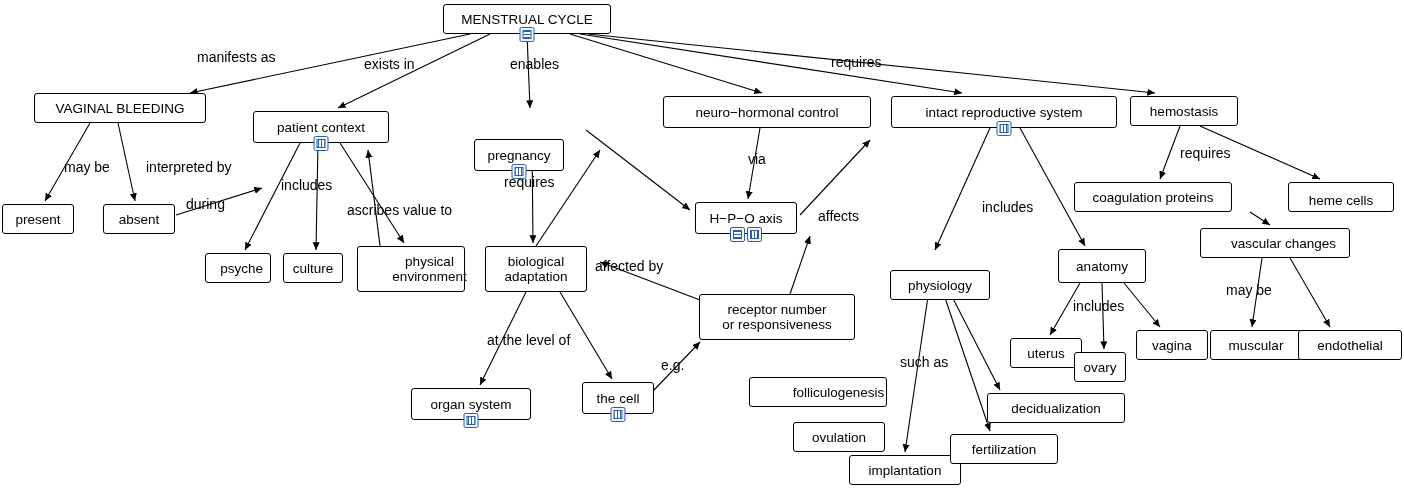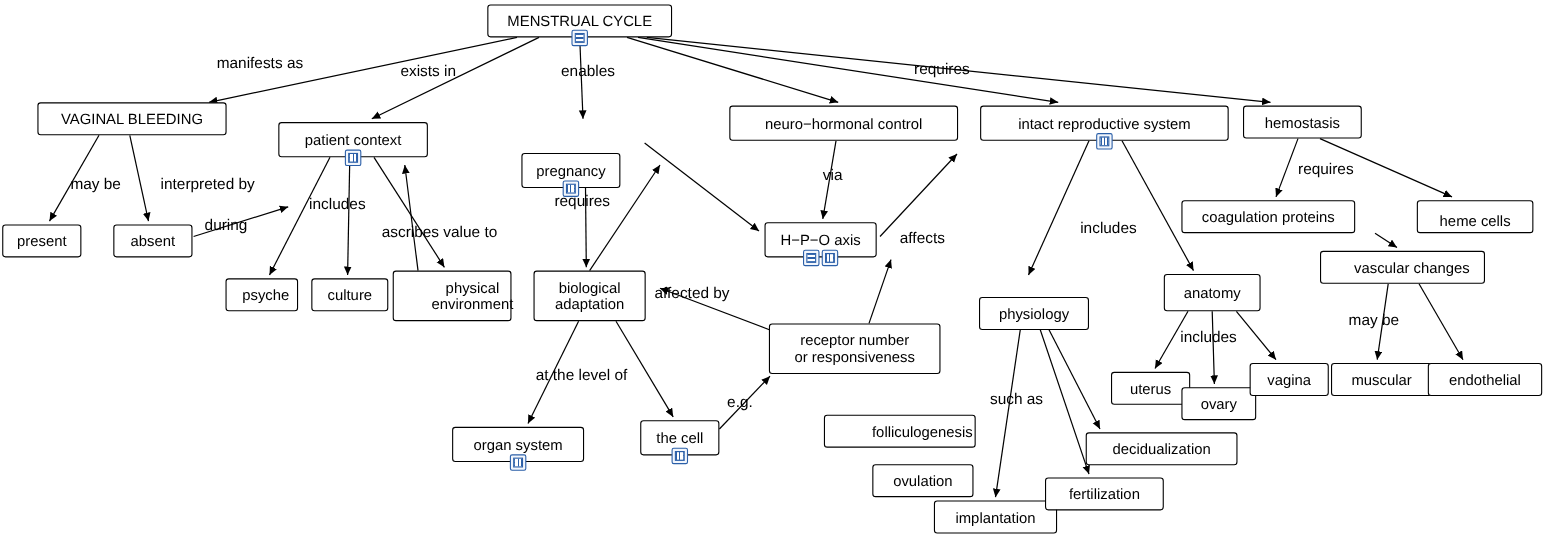--- a/index.html
+++ b/index.html
@@ -144,35 +144,35 @@
       <div class="node" style="left: 443px; top: 4px; width: 168px; height: 30px;"><span class="lbl">MENSTRUAL CYCLE</span><div class="icons"><span class="ic book"></span></div></div>
       <div class="node" style="left: 34px; top: 93px; width: 172px; height: 30px;"><span class="lbl">VAGINAL BLEEDING</span></div>
       <div class="node" style="left: 253px; top: 111px; width: 136px; height: 32px;"><span class="lbl">patient context</span><div class="icons"><span class="ic grid"></span></div></div>
       <div class="node" style="left: 474px; top: 111px; width: 90px; height: 32px; margin-top: 28px;"><span class="lbl">pregnancy</span><div class="icons"><span class="ic grid"></span></div></div>
       <div class="node" style="left: 663px; top: 96px; width: 208px; height: 32px;"><span class="lbl">neuro−hormonal control</span></div>
       <div class="node" style="left: 891px; top: 96px; width: 226px; height: 32px;"><span class="lbl">intact reproductive system</span><div class="icons"><span class="ic grid"></span></div></div>
       <div class="node" style="left: 1130px; top: 96px; width: 108px; height: 30px;"><span class="lbl">hemostasis</span></div>
       <div class="node" style="left: 2px; top: 204px; width: 72px; height: 30px;"><span class="lbl">present</span></div>
       <div class="node" style="left: 103px; top: 204px; width: 72px; height: 30px;"><span class="lbl">absent</span></div>
       <div class="node" style="left: 205px; top: 253px; width: 66px; height: 30px; align-items: flex-end;"><span class="lbl">psyche</span></div>
-      <div class="node" style="left: 283px; top: 253px; width: 70px; height: 30px;"><span class="lbl">culture</span></div>
+      <div class="node" style="left: 283px; top: 253px; width: 60px; height: 30px;"><span class="lbl">culture</span></div>
       <div class="node" style="left: 357px; top: 246px; width: 108px; height: 46px; padding-left: 44px;"><span class="lbl">physical
 environment</span></div>
       <div class="node" style="left: 485px; top: 246px; width: 102px; height: 46px;"><span class="lbl">biological
 adaptation</span></div>
       <div class="node" style="left: 695px; top: 202px; width: 102px; height: 32px;"><span class="lbl">H−P−O axis</span><div class="icons"><span class="ic book"></span><span class="ic grid"></span></div></div>
       <div class="node" style="left: 699px; top: 294px; width: 156px; height: 46px;"><span class="lbl">receptor number
 or responsiveness</span></div>
       <div class="node" style="left: 890px; top: 270px; width: 100px; height: 30px;"><span class="lbl">physiology</span></div>
       <div class="node" style="left: 1058px; top: 249px; width: 88px; height: 34px;"><span class="lbl">anatomy</span></div>
       <div class="node" style="left: 1074px; top: 182px; width: 158px; height: 30px;"><span class="lbl">coagulation proteins</span></div>
       <div class="node" style="left: 1288px; top: 182px; width: 106px; height: 30px; justify-content: flex-end;"><span class="lbl">heme cells</span></div>
       <div class="node" style="left: 1200px; top: 228px; width: 150px; height: 30px; padding-left: 24px;"><span class="lbl">vascular changes</span></div>
       <div class="node" style="left: 1010px; top: 338px; width: 72px; height: 30px;"><span class="lbl">uterus</span></div>
-      <div class="node" style="left: 1074px; top: 352px; width: 68px; height: 30px;"><span class="lbl">ovary</span></div>
+      <div class="node" style="left: 1074px; top: 352px; width: 52px; height: 30px;"><span class="lbl">ovary</span></div>
       <div class="node" style="left: 1136px; top: 330px; width: 72px; height: 30px;"><span class="lbl">vagina</span></div>
       <div class="node" style="left: 1210px; top: 330px; width: 92px; height: 30px;"><span class="lbl">muscular</span></div>
       <div class="node" style="left: 1298px; top: 330px; width: 104px; height: 30px;"><span class="lbl">endothelial</span></div>
       <div class="node" style="left: 411px; top: 388px; width: 120px; height: 32px;"><span class="lbl">organ system</span><div class="icons"><span class="ic grid"></span></div></div>
       <div class="node" style="left: 582px; top: 382px; width: 72px; height: 32px; justify-content: center;"><span class="lbl">the cell</span><div class="icons"><span class="ic grid"></span></div></div>
       <div class="node" style="left: 749px; top: 377px; width: 138px; height: 30px; padding-left: 48px;"><span class="lbl">folliculogenesis</span></div>
       <div class="node" style="left: 793px; top: 422px; width: 92px; height: 30px;"><span class="lbl">ovulation</span></div>
       <div class="node" style="left: 849px; top: 455px; width: 112px; height: 30px;"><span class="lbl">implantation</span></div>
       <div class="node" style="left: 950px; top: 434px; width: 108px; height: 30px;"><span class="lbl">fertilization</span></div>
       <div class="node" style="left: 987px; top: 393px; width: 138px; height: 30px;"><span class="lbl">decidualization</span></div>

